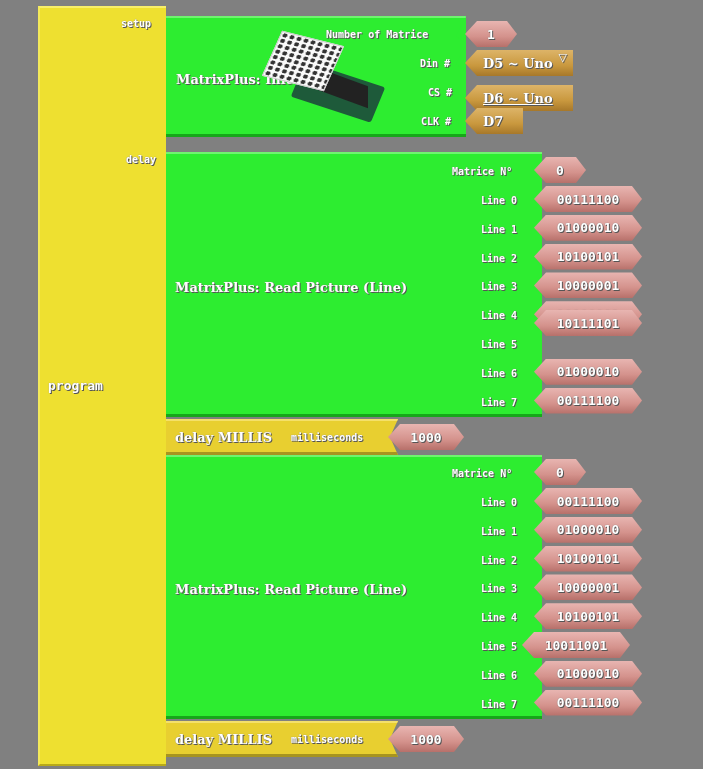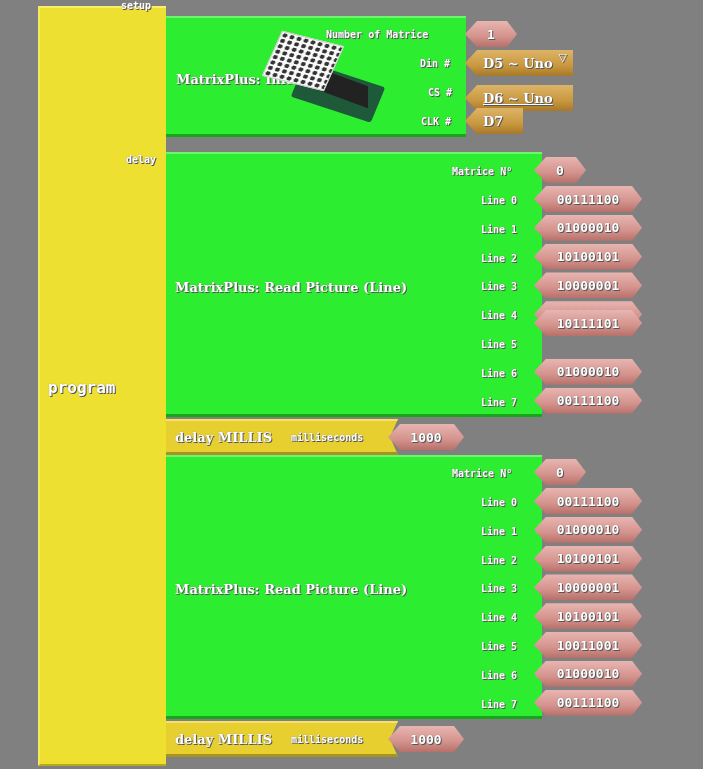--- a/index.html
+++ b/index.html
@@ -20,23 +20,23 @@
         clip-path:polygon(0 50%,12px 0,calc(100% - 10px) 0,100% 50%,calc(100% - 10px) 100%,12px 100%);}
   .pink{background:linear-gradient(#e8b5b1,#d4928c 60%,#b7706a);}
   .tan{background:linear-gradient(#ddb468,#c9983e 60%,#a7782a);
        clip-path:polygon(0 50%,12px 0,100% 0,100% 100%,12px 100%);}
   .titletxt{font-size:13px;}
 </style>
 </head>
 <body>
 
 <div id="program" class="abs"></div>
-<div class="abs txt slotlabel" style="left:121px;top:0;">setup</div>
+<div class="abs txt slotlabel" style="left:121px;top:18px;">setup</div>
 <div class="abs txt slotlabel" style="left:126px;top:154px;">delay</div>
-<div class="abs txt" style="left:48px;top:378px;font-size:16px;">program</div>
+<div class="abs txt" style="left:48px;top:378px;font-size:13px;">program</div>
 
 <div class="abs green" style="left:166px;top:16px;width:300px;height:121px;clip-path:polygon(0 0,100% 0,100% 0,100% 100%,0 100%);"></div>
 <div class="abs green" style="left:440px;top:16px;width:26px;height:121px;clip-path:polygon(0 0,100% 0,calc(100% - 10px) 20px,100% 28px,calc(100% - 10px) 48px,100% 56px,calc(100% - 10px) 76px,100% 84px,calc(100% - 10px) 106px,100% 114px,100% 100%,0 100%);"></div>
 <div class="abs txt serif titletxt" style="left:176px;top:72px;">MatrixPlus: Init</div>
 
 <div class="abs" style="left:268px;top:32px;width:120px;height:92px;">
   <div class="abs" style="left:30px;top:40px;width:80px;height:40px;background:#1e5a3a;transform:skewY(18deg) skewX(-20deg);border-radius:3px;"></div>
   <div class="abs" style="left:44px;top:44px;width:56px;height:22px;background:#222;transform:skewY(20deg);"></div>
   <div class="abs" style="left:4px;top:4px;width:60px;height:48px;background:#fafafa;transform:skewY(14deg) skewX(-22deg);border:1px solid #ccc;
        background-image:radial-gradient(circle,#333 2px,transparent 2.5px);background-size:7px 6px;"></div>
@@ -96,21 +96,21 @@
     <div class="abs plug pink txt" style="left: 534px; top: 488px; width: 108px;">00111100</div>
     <div class="abs txt lbl" style="left: 481px; top: 525.8px;">Line 1</div>
     <div class="abs plug pink txt" style="left: 534px; top: 516.8px; width: 108px;">01000010</div>
     <div class="abs txt lbl" style="left: 481px; top: 554.6px;">Line 2</div>
     <div class="abs plug pink txt" style="left: 534px; top: 545.6px; width: 108px;">10100101</div>
     <div class="abs txt lbl" style="left: 481px; top: 583.4px;">Line 3</div>
     <div class="abs plug pink txt" style="left: 534px; top: 574.4px; width: 108px;">10000001</div>
     <div class="abs txt lbl" style="left: 481px; top: 612.2px;">Line 4</div>
     <div class="abs plug pink txt" style="left: 534px; top: 603.2px; width: 108px;">10100101</div>
     <div class="abs txt lbl" style="left: 481px; top: 641px;">Line 5</div>
-    <div class="abs plug pink txt" style="left: 534px; top: 632px; width: 108px;">10011001</div>
+    <div class="abs plug pink txt" style="left: 522px; top: 632px; width: 108px;">10011001</div>
     <div class="abs txt lbl" style="left: 481px; top: 669.8px;">Line 6</div>
     <div class="abs plug pink txt" style="left: 534px; top: 660.8px; width: 108px;">01000010</div>
     <div class="abs txt lbl" style="left: 481px; top: 698.6px;">Line 7</div>
     <div class="abs plug pink txt" style="left: 534px; top: 689.6px; width: 108px;">00111100</div>
   </div>
 
 <div class="abs yellow-block" style="left:166px;top:721px;width:232px;height:36px;clip-path:polygon(0 0,100% 0,calc(100% - 8px) 50%,100% 100%,0 100%);"></div>
 <div class="abs txt serif titletxt" style="left:175px;top:732px;">delay MILLIS</div>
 <div class="abs txt lbl" style="left:291px;top:734px;">milliseconds</div>
 <div class="abs plug pink txt" style="left:388px;top:726px;width:76px;">1000</div>

